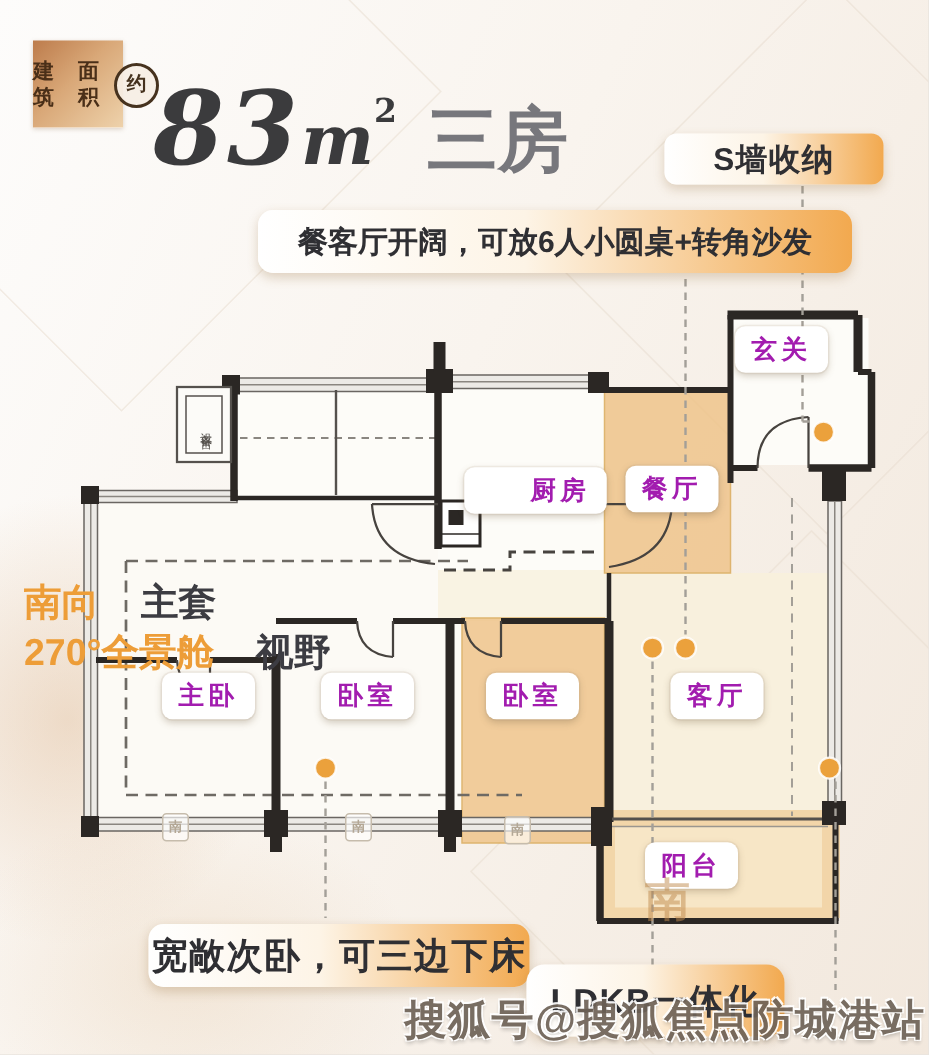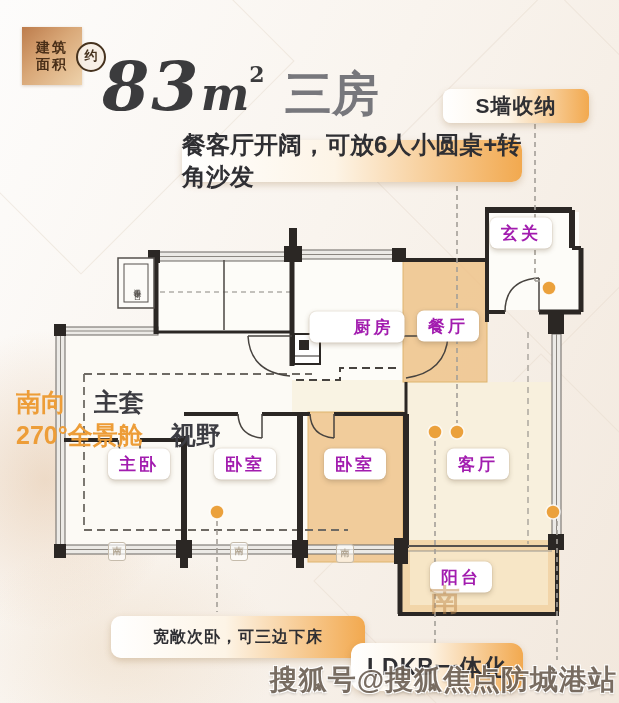--- a/index.html
+++ b/index.html
@@ -11,43 +11,43 @@
   
   .deco{position:absolute;border:1px solid #e7dcd0;opacity:.55;transform:rotate(45deg);z-index:0;}
   .blob{position:absolute;z-index:0;border-radius:50%;}
   .blob.b1{left:-90px;top:330px;width:270px;height:300px;
     background:radial-gradient(closest-side,rgba(216,172,128,.38),rgba(216,172,128,0));}
   .blob.b2{left:-40px;top:540px;width:320px;height:220px;
     background:radial-gradient(closest-side,rgba(226,196,160,.30),rgba(226,196,160,0));}
   
   .badge{position:absolute;left:22px;top:27px;width:60px;height:58px;z-index:3;
     background:linear-gradient(135deg,#bd7c4c 0%,#d9a878 45%,#eed2ab 100%);
-    display:flex;flex-direction:column;align-items:center;justify-content:center;
+    display:flex;flex-direction:row;align-items:center;justify-content:center;
     color:#4a2f18;font-weight:bold;font-size:14px;line-height:17px;letter-spacing:2px;
     box-shadow:0 1px 3px rgba(120,80,40,.25);}
   .approx{position:absolute;left:76px;top:42px;width:26px;height:26px;z-index:4;
     border:2px solid #46321e;border-radius:50%;background:rgba(246,238,228,.92);
     color:#46321e;font-size:13px;font-weight:bold;text-align:center;line-height:24px;}
   .title{position:absolute;left:102px;top:6px;z-index:3;white-space:nowrap;margin-top:40px;}
   .title .num{font-family:"DejaVu Serif",serif;font-style:italic;font-weight:bold;
     font-size:68px;color:#3b3b3d;letter-spacing:2px;}
   .title .unit{font-family:"DejaVu Serif",serif;font-style:italic;font-weight:bold;
     font-size:46px;color:#3b3b3d;}
   .title sup{font-family:"DejaVu Serif",serif;font-weight:bold;font-size:22px;color:#3b3b3d;
     vertical-align:28px;}
   .title .fang{font-family:"DejaVu Serif",serif;font-weight:bold;font-size:47px;
     color:#77777c;margin-left:20px;}
   
   .pill{position:absolute;z-index:3;display:flex;align-items:center;justify-content:center;
     font-weight:bold;color:#2f2f33;
     background:linear-gradient(90deg,#ffffff 0%,#fdf4e6 45%,#f2a94f 100%);
     box-shadow:0 3px 7px rgba(150,110,60,.28);}
   .pill.swall{left:443px;top:89px;width:146px;height:34px;border-radius:8px;font-size:21px;letter-spacing:1px;}
-  .pill.dining{left:182px;top:140px;width:340px;height:42px;border-radius:10px;font-size:24px;}
-  .pill.bed2{left:99px;top:616px;width:254px;height:42px;border-radius:10px;font-size:16px;letter-spacing:1px;margin-left:12px;}
+  .pill.dining{left:172px;top:140px;width:396px;height:42px;border-radius:10px;font-size:20px;}
+  .pill.bed2{left:99px;top:616px;width:254px;height:42px;border-radius:10px;font-size:24px;letter-spacing:1px;}
   .pill.ldkb{left:351px;top:643px;width:172px;height:48px;border-radius:12px;font-size:23px;letter-spacing:1px;}
   
   .annot{position:absolute;left:16px;top:386px;z-index:3;font-weight:bold;font-size:25px;
     line-height:33px;white-space:nowrap;}
   .annot .ac{color:#ed9d38;}
   .annot .dk{color:#3c3c42;padding-left:28px;}
   
   svg.plan{position:absolute;left:0;top:0;z-index:1;}
   
   .room{position:absolute;z-index:2;transform:translate(-50%,-50%);

